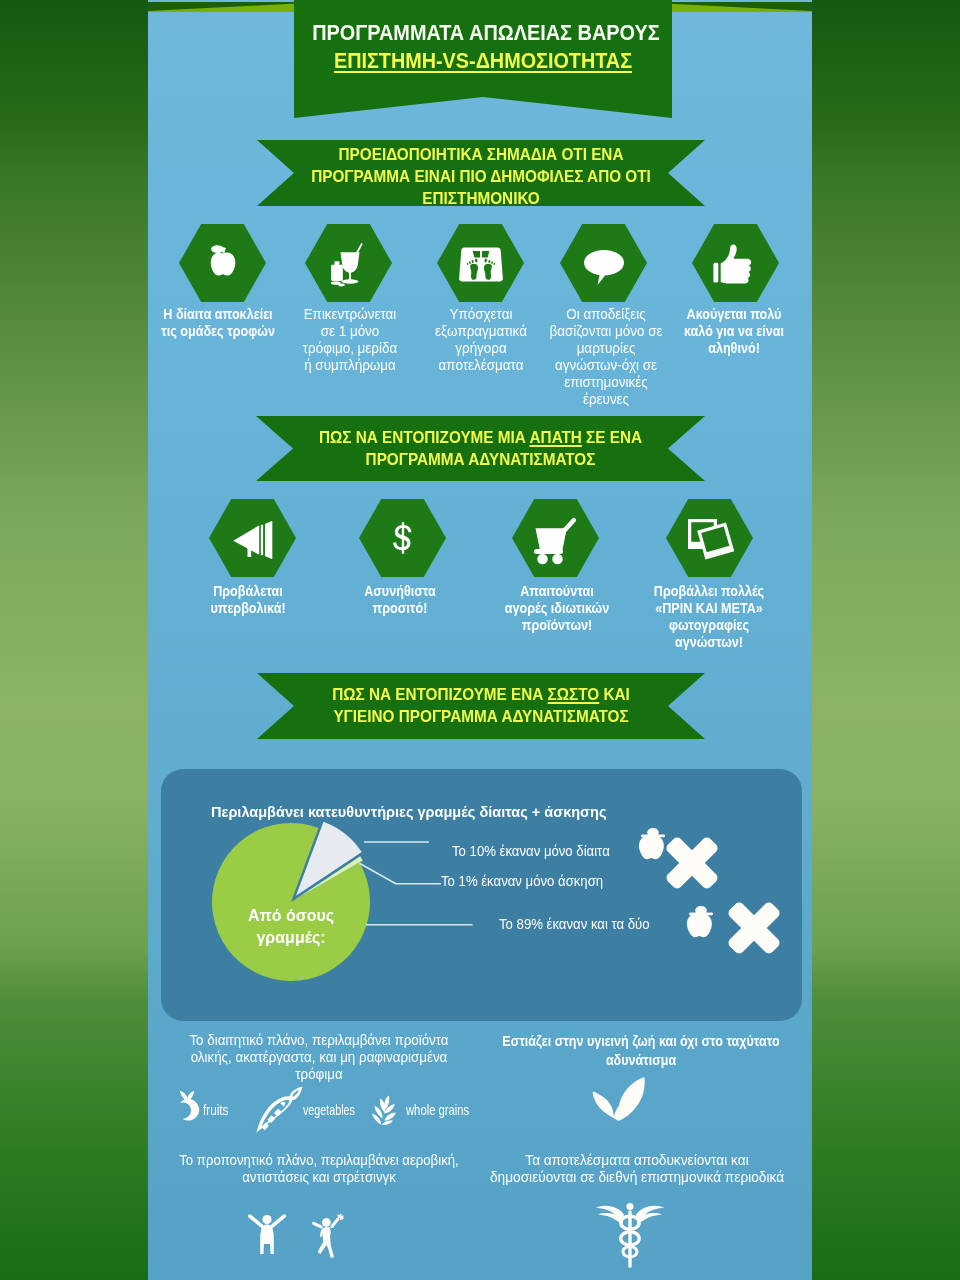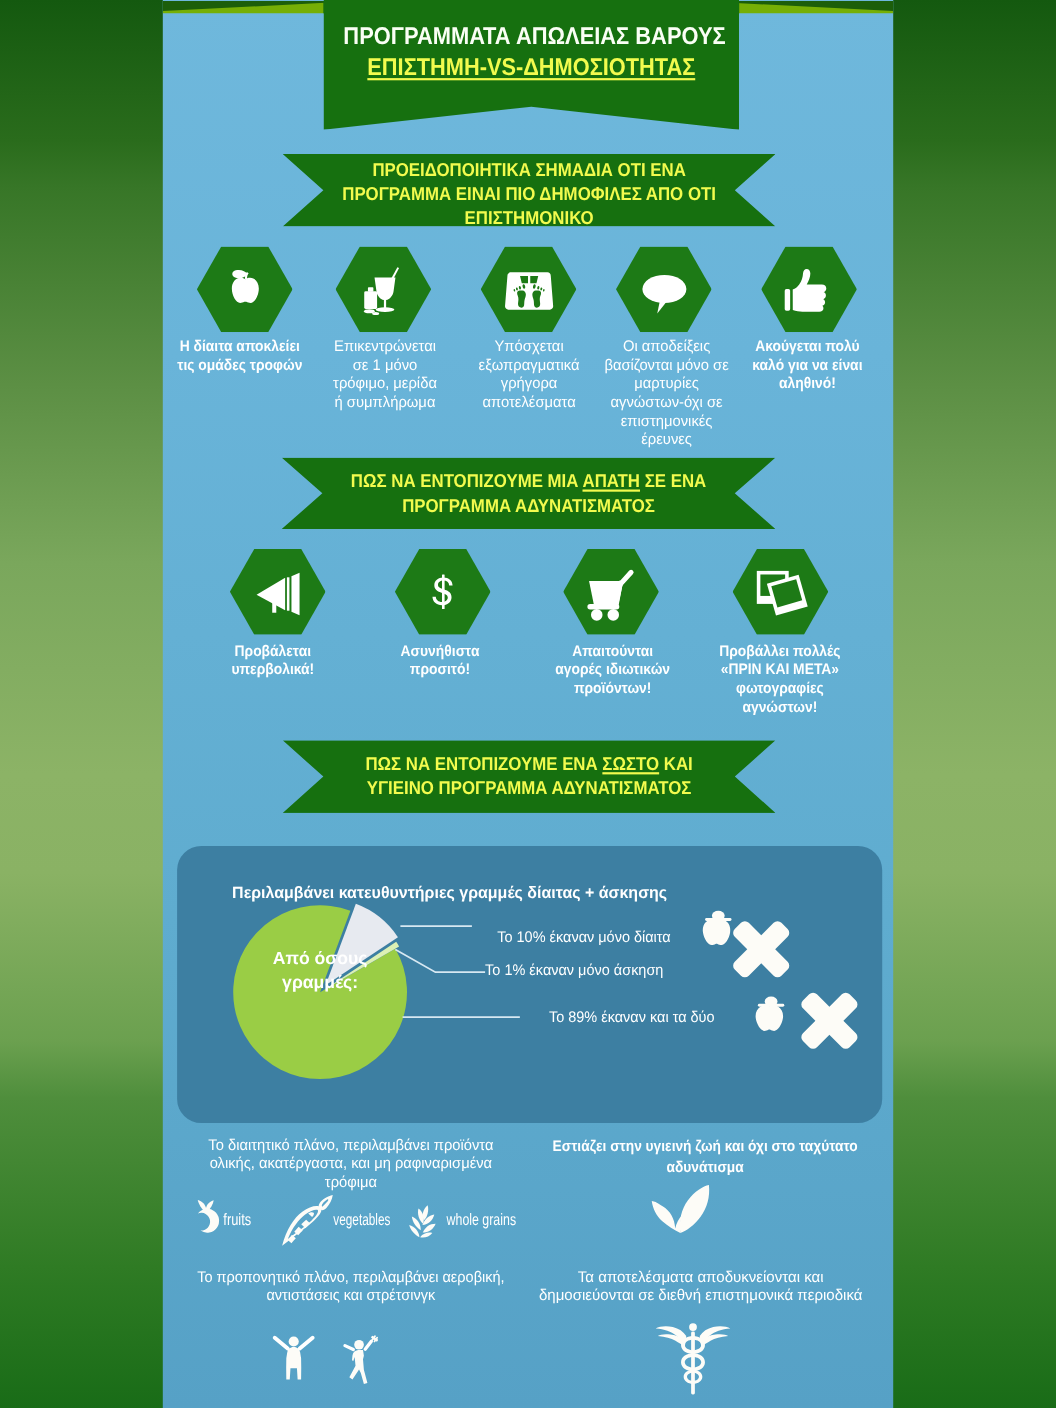--- a/index.html
+++ b/index.html
@@ -190,21 +190,21 @@
 <div class="ribbon" style="left:109px;top:673px;width:448px;height:66px;"></div>
 <div class="rtext" style="left:109px;top:686px;width:448px;"><span>ΠΩΣ ΝΑ ΕΝΤΟΠΙΖΟΥΜΕ ΕΝΑ </span><span class="u">ΣΩΣΤΟ</span><span> ΚΑΙ</span></div>
 <div class="rtext" style="left:109px;top:708px;width:448px;"><span>ΥΓΙΕΙΝΟ ΠΡΟΓΡΑΜΜΑ ΑΔΥΝΑΤΙΣΜΑΤΟΣ</span></div>
 <div id="panel" style="left:13px;top:769px;width:641px;height:252px;"></div>
 <div class="pheading" style="left:63px;top:803px;font-size:15px;transform:scaleX(0.968);transform-origin:0 0;">Περιλαμβάνει κατευθυντήριες γραμμές δίαιτας + άσκησης</div>
 <svg class="abs" style="left:52px;top:812px;" width="190" height="185" viewBox="0 0 190 185">
 <path d="M91.00 90.00 L159.42 50.50 A79.0 79.0 0 1 1 118.54 15.95 Z" fill="#9acd45"></path>
 <path d="M95.97 83.73 L123.51 9.69 A79.0 79.0 0 0 1 161.77 40.01 Z" fill="#e7eaf0"></path>
 <path d="M94.40 87.89 L160.20 44.17 A79.0 79.0 0 0 1 162.82 48.39 Z" fill="#dcf0b4"></path>
 </svg>
-<div class="pcenter" style="left:63px;top:861px;">
+<div class="pcenter" style="left:63px;top:905px;">
         <div>Από όσους</div>
         <div>γραμμές:</div>
       </div>
 <svg class="abs" style="left:192px;top:830px;" width="280" height="110" viewBox="0 0 280 110">
 <path d="M24 12 L89 12" stroke="#d7e8f2" stroke-width="1.6" fill="none"></path>
 <path d="M19.4 33.2 L55.8 53.8 L101 53.8" stroke="#d7e8f2" stroke-width="1.6" fill="none"></path>
 <path d="M26 94.7 L132.6 94.7" stroke="#d7e8f2" stroke-width="1.6" fill="none"></path>
 </svg>
 <div class="plabel" style="left:304px;top:843px;font-size:14px;transform:scaleX(0.94);transform-origin:0 0;">Το 10% έκαναν μόνο δίαιτα</div>
 <div class="plabel" style="left:293px;top:873px;font-size:14px;transform:scaleX(0.94);transform-origin:0 0;">Το 1% έκαναν μόνο άσκηση</div>

